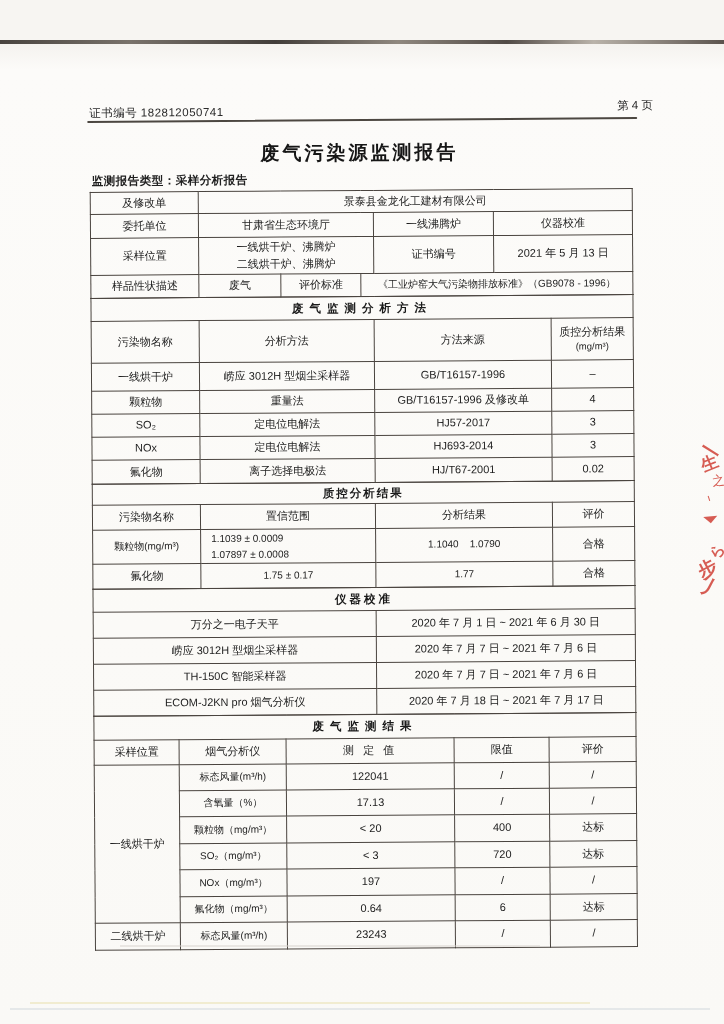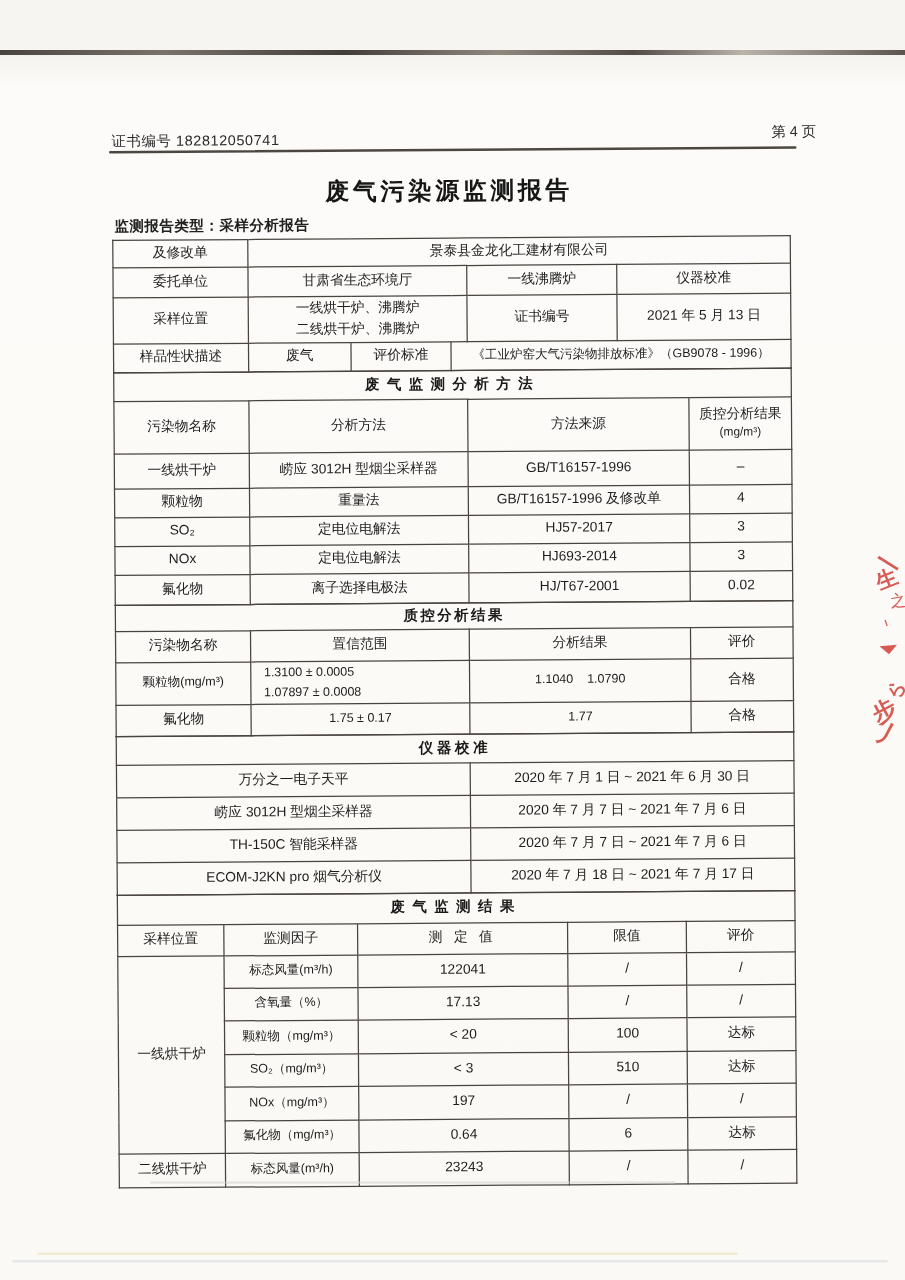--- a/index.html
+++ b/index.html
@@ -186,21 +186,21 @@
         </tr>
         <tr class="h25">
           <td>污染物名称</td>
           <td>置信范围</td>
           <td>分析结果</td>
           <td>评价</td>
         </tr>
         <tr class="h27">
           <td class="small">颗粒物(mg/m³)</td>
           <td class="left small twoline">
-            <div>1.3100 ± 0.0005</div>
+            <div>1.1039 ± 0.0009</div>
             <div>1.07897 ± 0.0008</div>
           </td>
           <td class="small">1.1040&nbsp;&nbsp;&nbsp;&nbsp;1.0790</td>
           <td>合格</td>
         </tr>
         <tr class="h25">
           <td>氟化物</td>
           <td class="small">1.75 ± 0.17</td>
           <td class="small">1.77</td>
           <td>合格</td>
@@ -243,48 +243,48 @@
             <col style="width:168px">
             <col style="width:95px">
             <col style="width:87px">
           </colgroup>
         <tbody>
             <tr class="h24">
           <td colspan="5" class="sec spaced">废气监测结果</td>
         </tr>
         <tr class="h25">
           <td>采样位置</td>
-          <td>监测因子</td>
+          <td>烟气分析仪</td>
           <td class="ls3">测 定 值</td>
           <td>限值</td>
           <td>评价</td>
         </tr>
         <tr class="h26">
           <td rowspan="6">一线烘干炉</td>
           <td class="small">标态风量(m³/h)</td>
           <td>122041</td>
           <td>/</td>
           <td>/</td>
         </tr>
         <tr class="h26">
           <td class="small">含氧量（%）</td>
           <td>17.13</td>
           <td>/</td>
           <td>/</td>
         </tr>
         <tr class="h27">
           <td class="small">颗粒物（mg/m³）</td>
           <td>&lt; 20</td>
-          <td>100</td>
+          <td>400</td>
           <td>达标</td>
         </tr>
         <tr class="h26">
           <td class="small">SO₂（mg/m³）</td>
           <td>&lt; 3</td>
-          <td>510</td>
+          <td>720</td>
           <td>达标</td>
         </tr>
         <tr class="h27">
           <td class="small">NOx（mg/m³）</td>
           <td>197</td>
           <td>/</td>
           <td>/</td>
         </tr>
         <tr class="h26">
           <td class="small">氟化物（mg/m³）</td>

